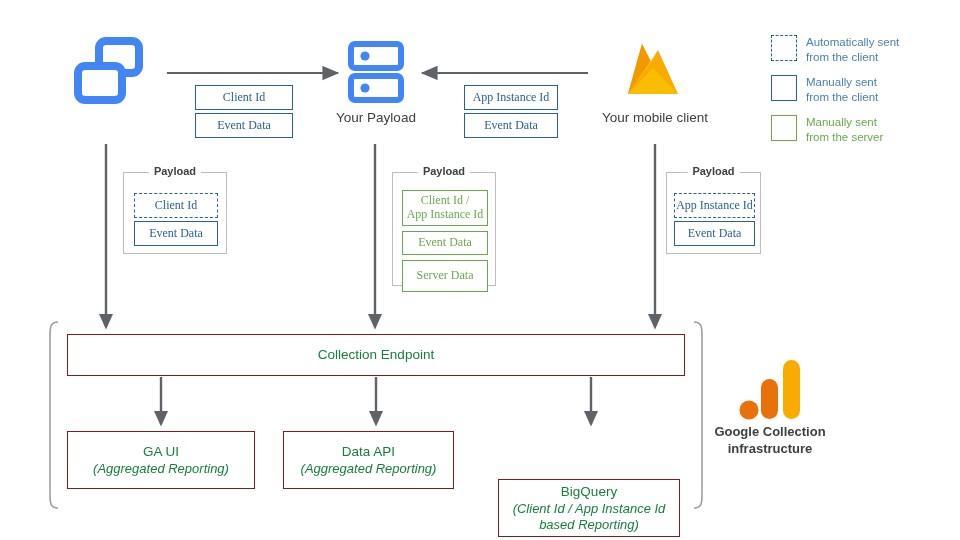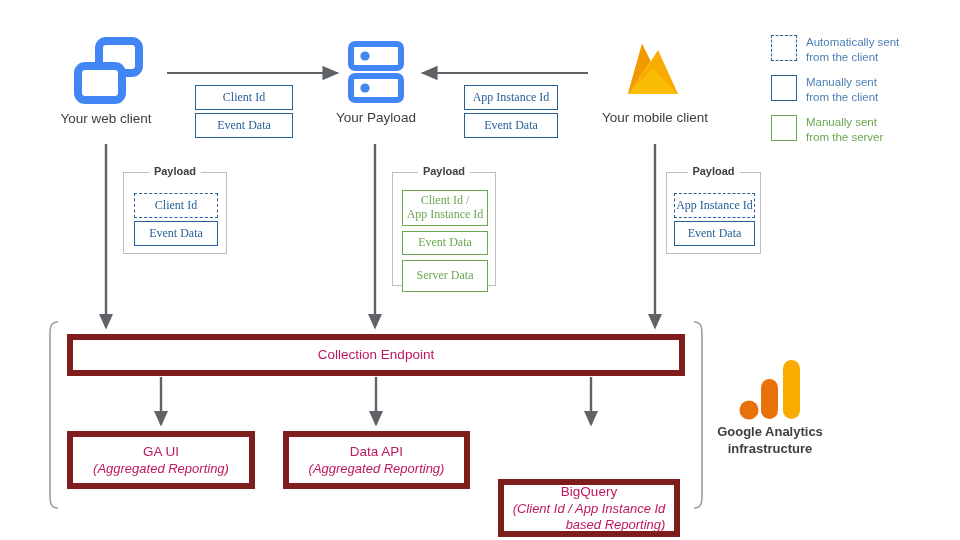--- a/index.html
+++ b/index.html
@@ -75,29 +75,29 @@
     font-size: 11px;
     font-weight: bold;
     color: #3c4043;
     white-space: nowrap;
   }
 
   
   .gbox {
     position: absolute;
     box-sizing: border-box;
-    border: 6px solid #7f1d1d;
+    border: 1px solid #7f1d1d;
     background: #ffffff;
     display: flex;
     flex-direction: column;
     align-items: center;
     justify-content: center;
-    text-align: right;
+    text-align: center;
     font-size: 13.5px;
-    color: #be185d;
+    color: #15803d;
   }
   .gbox .sub {
     font-style: italic;
     font-size: 13px;
     line-height: 1.25;
   }
   .gbox .ttl { line-height: 1.3; }
 
   
   .legend-row {
@@ -189,21 +189,20 @@
 
     <g>
       <path d="M694,322 C702,322 702,328 702,336 L702,494 C702,502 702,508 694,508" fill="none" stroke="#9e9e9e" stroke-width="1.6"></path>
     </g>
   </svg>
 
   <svg class="abs" style="left:73px;top:36px;width:70px;height:70px;" viewBox="0 0 70 70">
     <rect x="26" y="5" width="40" height="32" rx="7" ry="7" fill="none" stroke="#4285f4" stroke-width="8"></rect>
     <rect x="5" y="30" width="44" height="34" rx="7" ry="7" fill="#ffffff" stroke="#4285f4" stroke-width="8"></rect>
   </svg>
-  <div class="node-label" style="left:26px;top:111px;width:160px;">Your web client</div>
 
   <svg class="abs" style="left:348px;top:41px;width:56px;height:62px;" viewBox="0 0 56 62">
     <rect x="3" y="3" width="50" height="24" rx="4" ry="4" fill="none" stroke="#4285f4" stroke-width="6"></rect>
     <circle cx="17" cy="15" r="4.6" fill="#4285f4"></circle>
     <rect x="3" y="35" width="50" height="24" rx="4" ry="4" fill="none" stroke="#4285f4" stroke-width="6"></rect>
     <circle cx="17" cy="47" r="4.6" fill="#4285f4"></circle>
   </svg>
   <div class="node-label" style="left:296px;top:110px;width:160px;">Your Payload</div>
 
   <svg class="abs" style="left:620px;top:38px;width:66px;height:70px;" viewBox="0 0 66 70">
@@ -242,37 +241,37 @@
 
   <div class="gbox" style="left:67px;top:334px;width:618px;height:42px;">
     <div class="ttl">Collection Endpoint</div>
   </div>
 
   <div class="gbox" style="left:67px;top:431px;width:188px;height:58px;">
     <div class="ttl">GA UI</div>
     <div class="sub">(Aggregated Reporting)</div>
   </div>
 
-  <div class="gbox" style="left:283px;top:431px;width:187px;height:58px;">
+  <div class="gbox" style="left:283px;top:431px;width:171px;height:58px;">
     <div class="ttl">Data API</div>
     <div class="sub">(Aggregated Reporting)</div>
   </div>
 
   <div class="gbox" style="left:498px;top:431px;width:182px;height:58px;margin-top:48px;">
     <div class="ttl">BigQuery</div>
     <div class="sub" style="white-space:pre-line;">(Client Id / App Instance Id
 based Reporting)</div>
   </div>
 
   <svg class="abs" style="left:739px;top:359px;width:62px;height:62px;" viewBox="0 0 62 62">
     <rect x="44" y="1" width="17" height="59" rx="8.5" ry="8.5" fill="#f9ab00"></rect>
     <rect x="22" y="20" width="17" height="40" rx="8.5" ry="8.5" fill="#e8710a"></rect>
     <circle cx="10" cy="51" r="9.5" fill="#e8710a"></circle>
   </svg>
-  <div class="ga-caption" style="left:690px;top:424px;width:160px;">Google Analytics
+  <div class="ga-caption" style="left:690px;top:424px;width:160px;">Google Collection
 infrastructure</div>
 
   <div class="legend-row" style="left:739px;top:35px;">
     <div class="swatch sw-dashed"></div>
     <div class="legend-text lt-blue">Automatically sent
 from the client</div>
   </div>
 
   <div class="legend-row" style="left:739px;top:75px;">
     <div class="swatch sw-solid-blue"></div>

